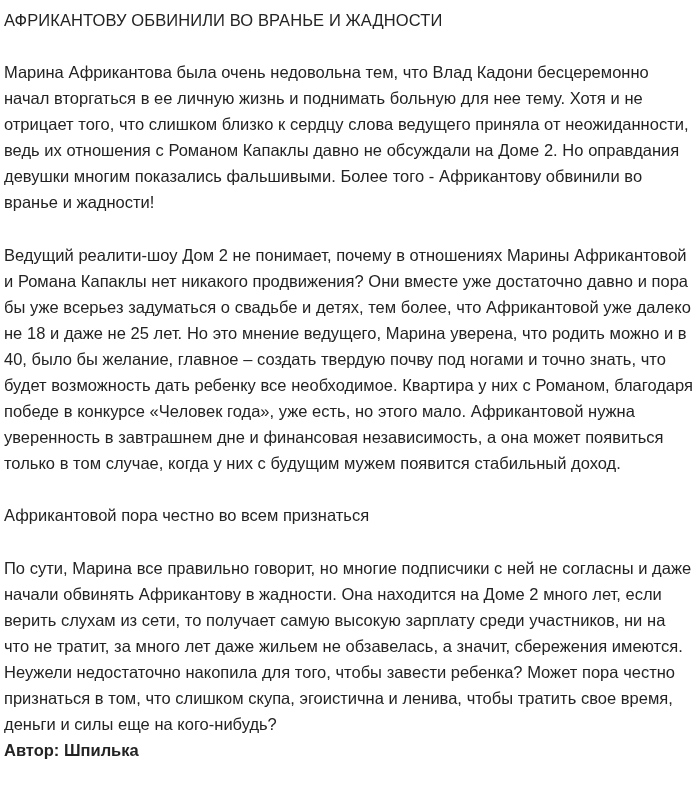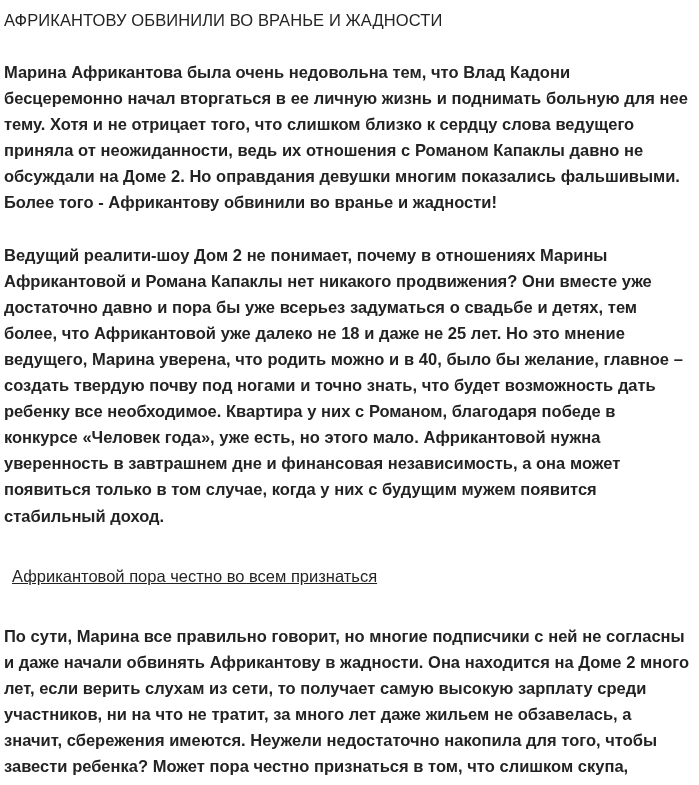--- a/index.html
+++ b/index.html
@@ -29,33 +29,32 @@
     margin: 0;
     letter-spacing: 0.1px;
     white-space: nowrap;
   }
   .spacer {
     height: 26px;
   }
   .para {
     font-size: 16.5px;
     line-height: 26.1px;
-    font-weight: 700;
+    font-weight: 400;
     color: #232323;
     margin: 0;
     text-align: left;
     word-spacing: 0.1px;
   }
   .subhead {
     font-size: 16.5px;
     line-height: 26.1px;
     font-weight: 400;
     color: #232323;
-    margin: 8px;
-    text-decoration: underline;
+    margin: 0;
   }
   .byline {
     font-size: 16.5px;
     line-height: 26.1px;
     font-weight: 700;
     color: #232323;
     margin: 0;
   }
 </style>
 </head>

